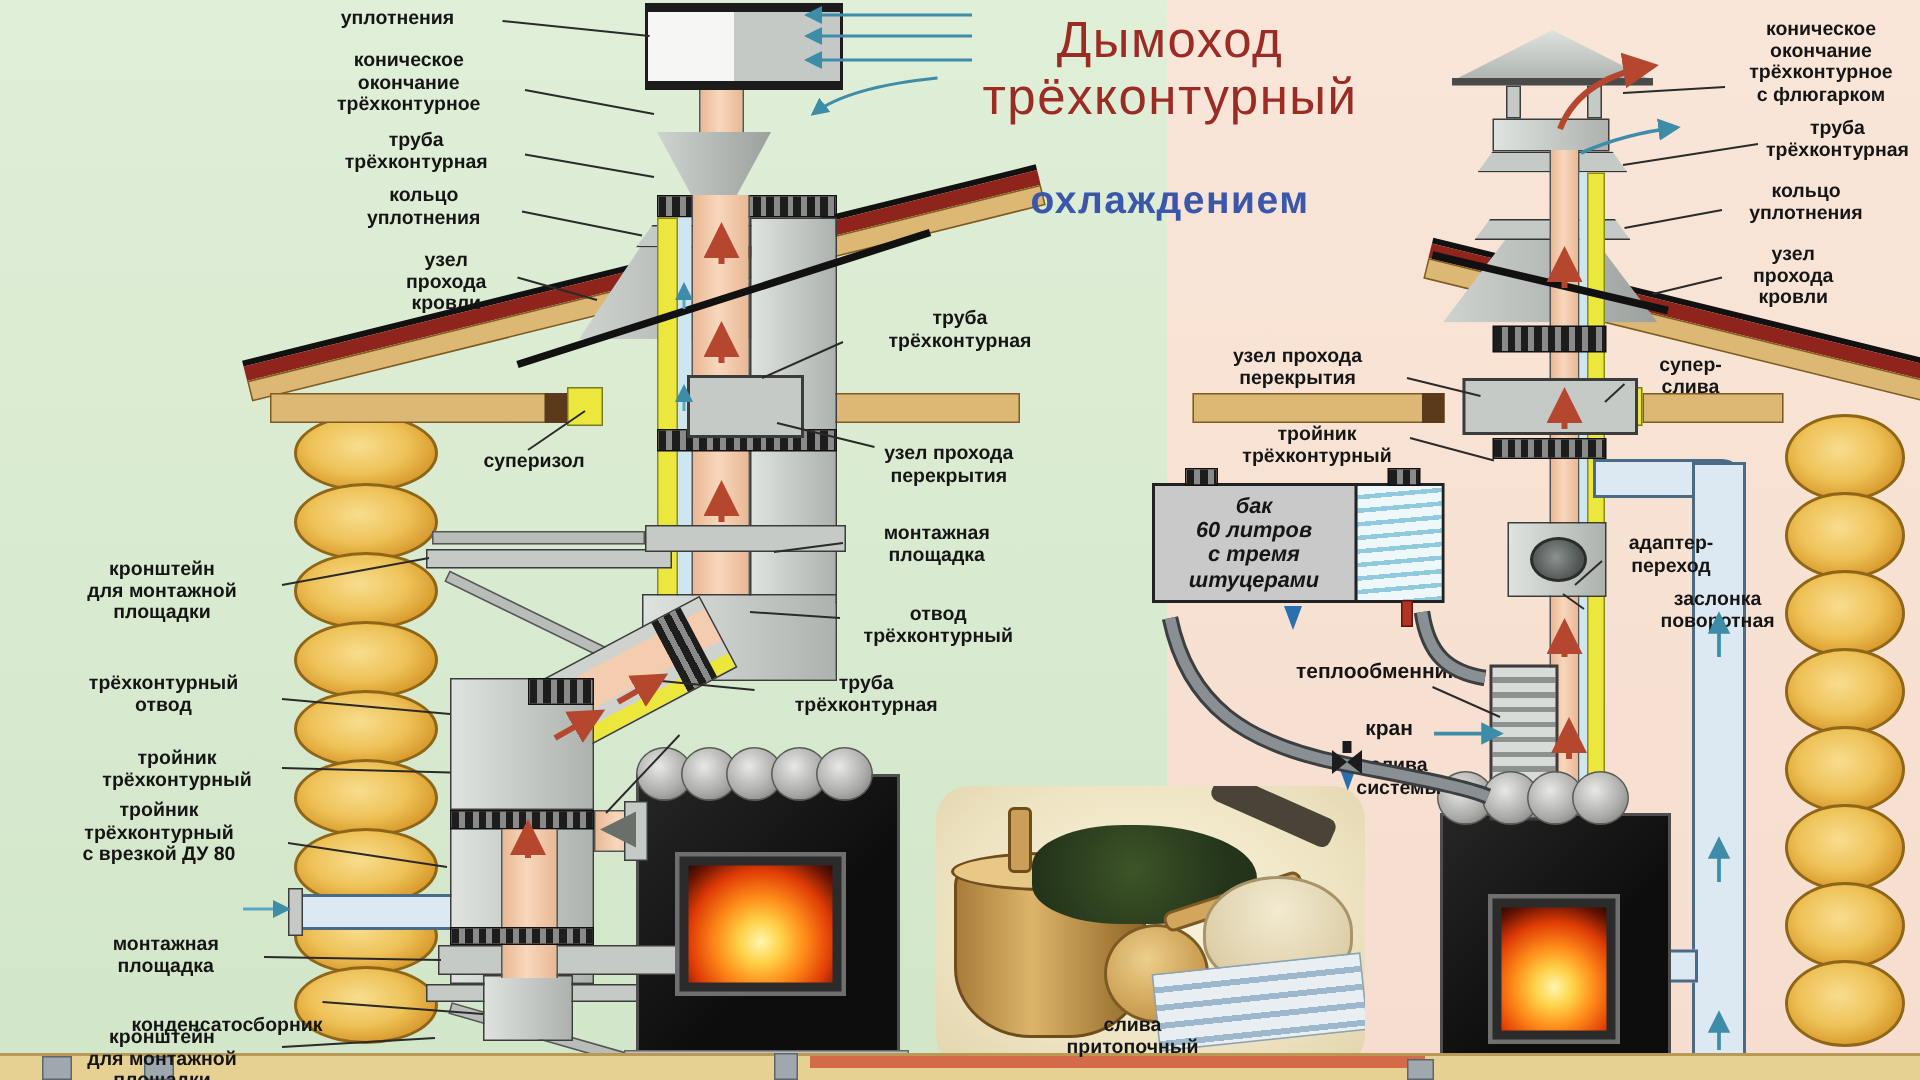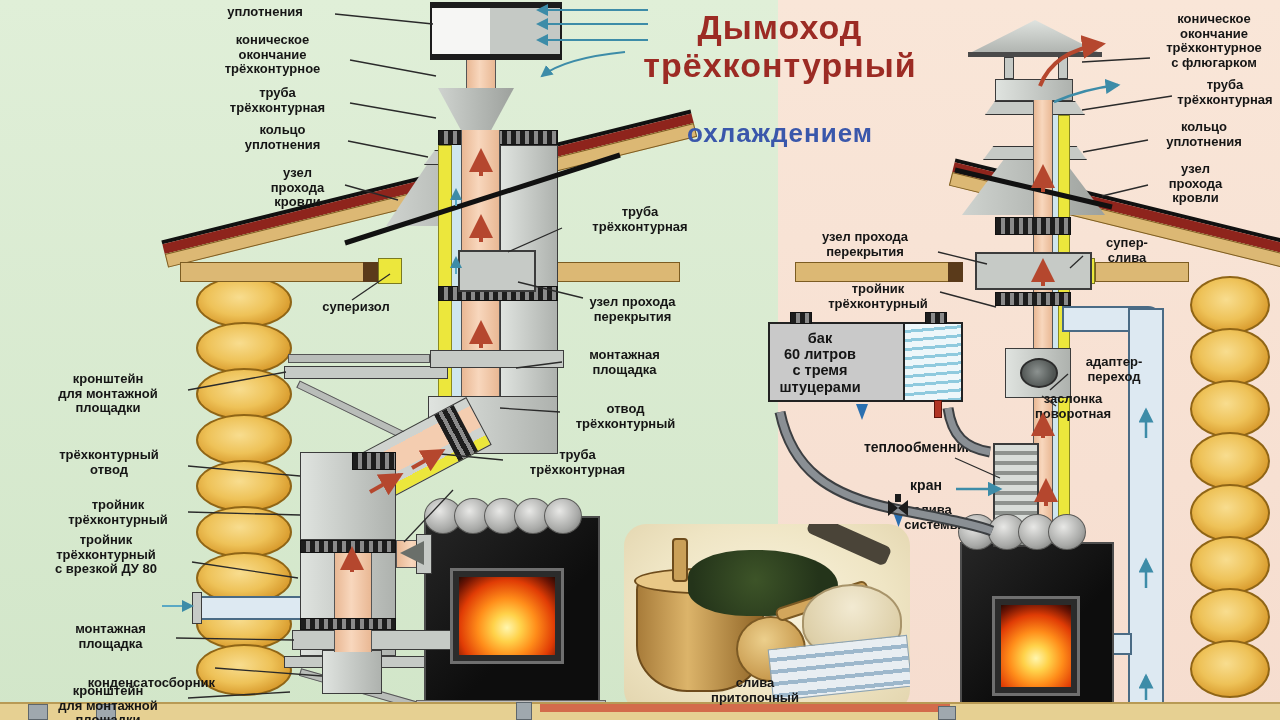--- a/index.html
+++ b/index.html
@@ -5,21 +5,21 @@
   html,body{margin:0;padding:0;}
   .scene{position:relative;width:1280px;height:720px;overflow:hidden;
     font-family:"Liberation Sans",sans-serif;background:#dcead2;}
   .abs{position:absolute;}
   
   .bg-left{left:0;top:0;width:778px;height:720px;background:linear-gradient(180deg,#e0efd8,#d2e6c9);z-index:1;}
   .bg-right{left:778px;top:0;width:502px;height:720px;background:linear-gradient(180deg,#f9e6d8,#f6ddcf);z-index:1;}
   
   .lbl{position:absolute;font-weight:bold;font-size:13px;line-height:1.12;color:#151515;
        white-space:pre-line;text-align:center;z-index:25;}
-  .title-red{position:absolute;font-weight:700;font-size:34px;letter-spacing:1px;color:#9c2b24;text-align:center;z-index:25;}
+  .title-red{position:absolute;font-weight:400;font-size:34px;letter-spacing:1px;color:#9c2b24;text-align:center;z-index:25;}
   .title-blue{position:absolute;font-weight:800;font-size:26px;letter-spacing:1px;color:#3a57ab;text-align:center;z-index:25;}
   .watermark{position:absolute;left:470px;top:618px;width:790px;z-index:60;
      font-family:"DejaVu Serif",serif;font-style:italic;font-weight:bold;font-size:86px;
      color:#871410;letter-spacing:-3px;white-space:nowrap;
      text-shadow:3px 3px 0 #430804, 6px 6px 8px rgba(40,5,2,.55);}
   
   .grey{background:linear-gradient(90deg,#dfe3df,#aeb2ae);border:1px solid #3c3c3c;box-sizing:border-box;}
   .greyflat{background:#c6cac6;border:1px solid #3c3c3c;box-sizing:border-box;}
   .pink{background:linear-gradient(90deg,#e9b894,#f8d7bd 45%,#e9b894);border-left:1px solid #555;border-right:1px solid #555;box-sizing:border-box;}
   .yellow{background:#ece73c;border:1px solid #7a7a20;box-sizing:border-box;}
@@ -268,27 +268,27 @@
 трёхконтурный</div>
   <div class="lbl" style="left:500px;top:448px;width:155px;">труба
 трёхконтурная</div>
 
   <div class="lbl" style="left:790px;top:230px;width:150px;">узел прохода
 перекрытия</div>
   <div class="lbl" style="left:812px;top:282px;width:132px;">тройник
 трёхконтурный</div>
   <div class="lbl" style="left:1082px;top:236px;width:90px;">супер-
 слива</div>
-  <div class="lbl" style="left:756px;top:330px;width:128px;font-size:14.5px;">бак
+  <div class="lbl" style="left:772px;top:330px;width:128px;font-size:14.5px;font-style:italic;">бак
 60 литров
 с тремя
 штуцерами</div>
   <div class="lbl" style="left:1066px;top:355px;width:96px;">адаптер-
 переход</div>
-  <div class="lbl" style="left:1012px;top:392px;width:122px;">заслонка
+  <div class="lbl" style="left:1084px;top:392px;width:122px;">заслонка
 поворотная</div>
   <div class="lbl" style="left:838px;top:440px;width:160px;font-size:14px;">теплообменник</div>
   <div class="lbl" style="left:900px;top:478px;width:52px;font-size:14px;">кран</div>
   <div class="lbl" style="left:885px;top:503px;width:95px;">слива
 системы</div>
   <div class="lbl" style="left:640px;top:676px;width:230px;z-index:20;">слива
 притопочный</div>
 
   <div class="lbl" style="left:1150px;top:12px;width:128px;">коническое
 окончание

